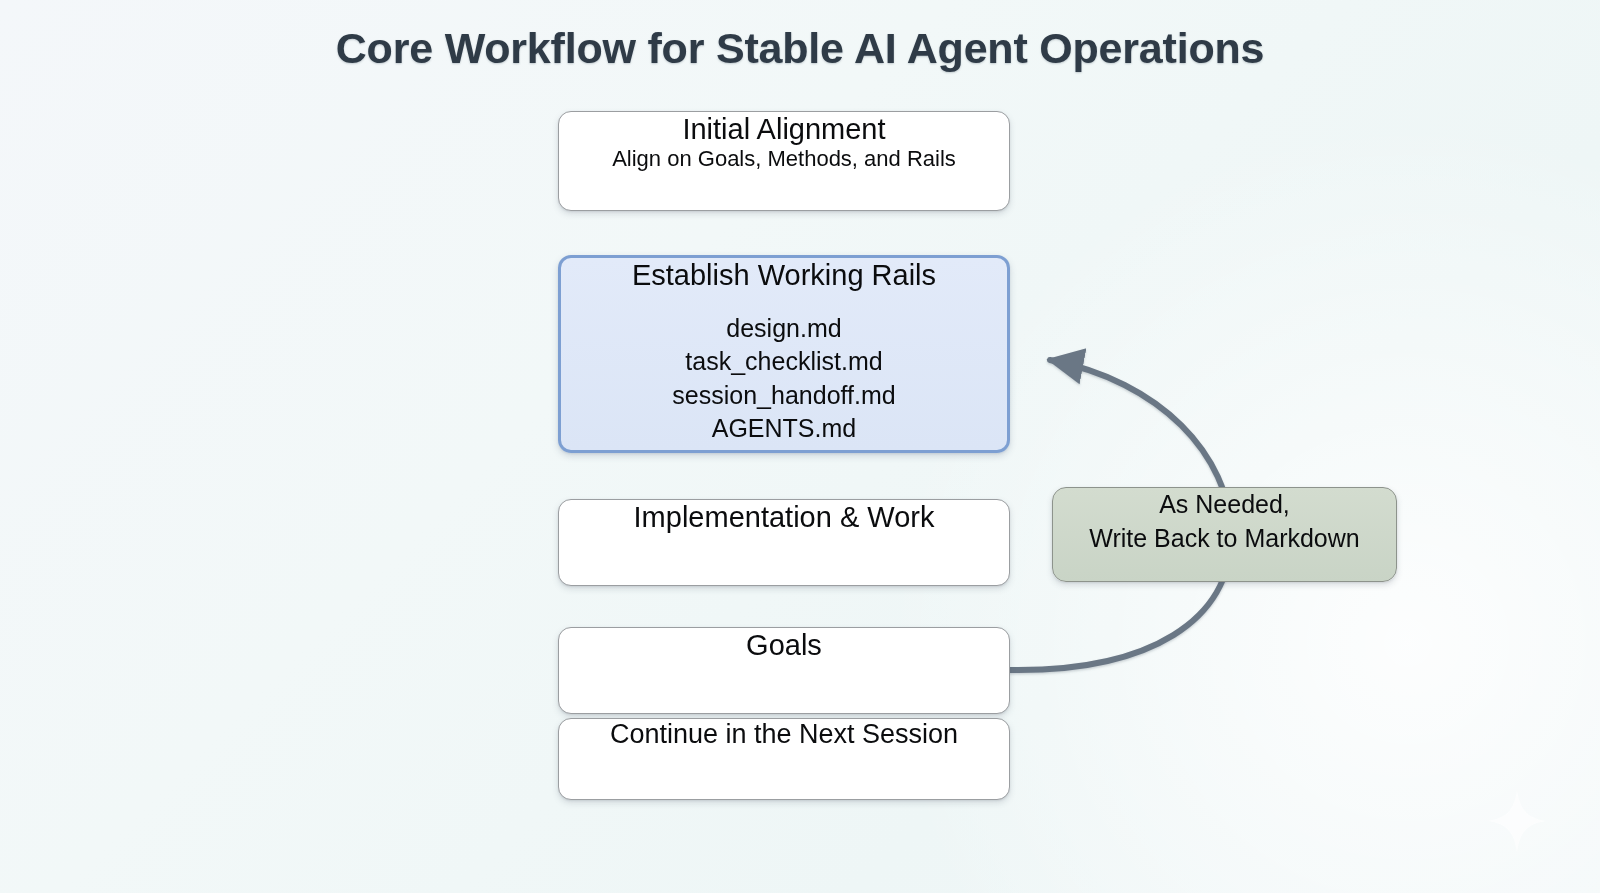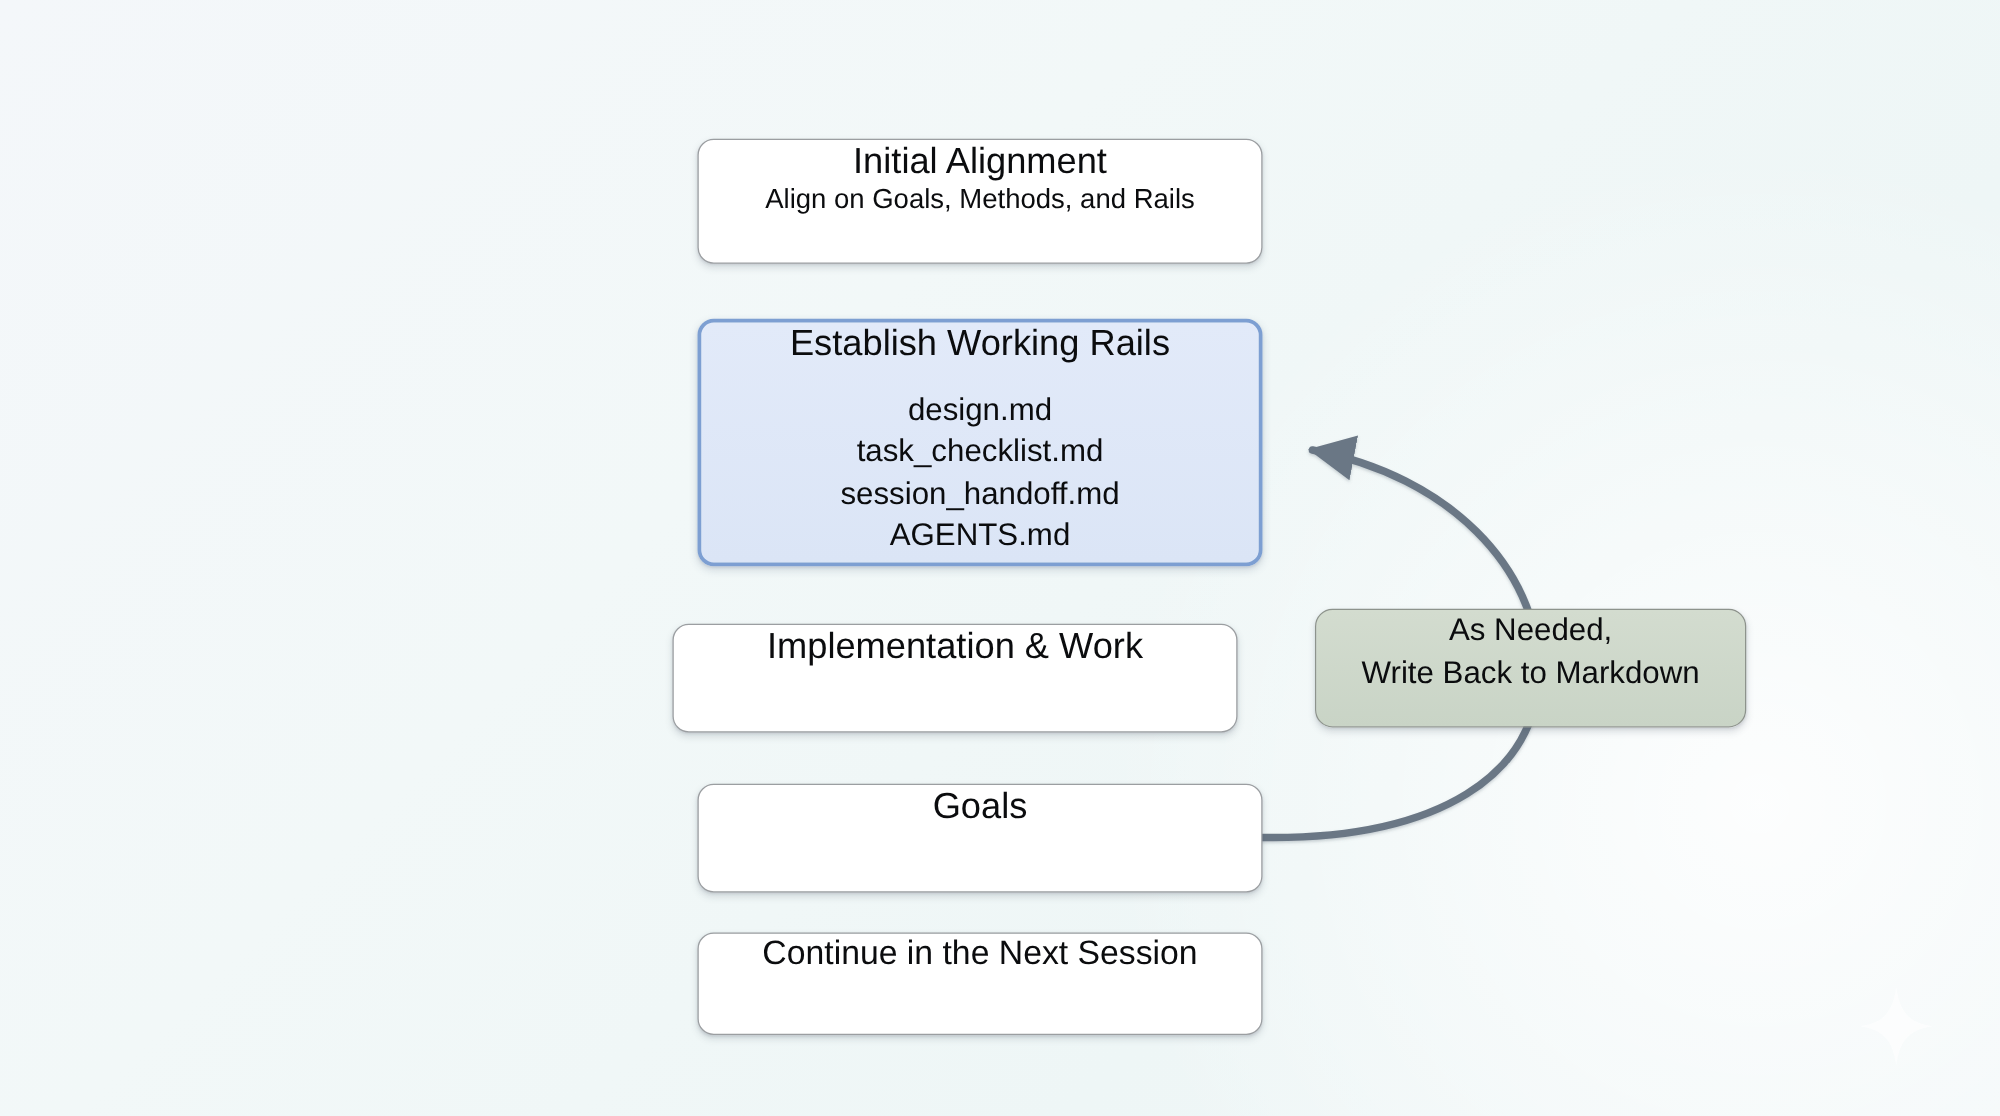--- a/index.html
+++ b/index.html
@@ -101,40 +101,41 @@
   }
   .note-line {
     font-size: 25px;
     line-height: 1.34;
     white-space: nowrap;
   }
 
   
   #node-initial     { left: 558px; top: 111px;  width: 452px; height: 100px; }
   #node-rails       { left: 558px; top: 255px;  width: 452px; height: 198px; }
-  #node-impl        { left: 538px; top: 499px;  width: 452px; height: 87px;  }
+  #node-impl        { left: 558px; top: 499px;  width: 452px; height: 87px;  }
   #node-review      { left: 558px; top: 627px;  width: 452px; height: 87px;  }
-  #node-continue    { left: 558px; top: 746px;  width: 452px; height: 82px;  }
+  #node-continue    { left: 558px; top: 718px;  width: 452px; height: 82px;  }
   #node-loop-label  { left: 1052px; top: 487px; width: 345px; height: 95px;  }
 
   
   .sparkle {
     position: absolute;
     left: 1488px;
     top: 790px;
     width: 58px;
     height: 62px;
     opacity: 0.75;
   }
 </style>
 </head>
 <body>
 
 <div id="stage">
 
+  <div class="title">Core Workflow for Stable AI Agent Operations</div>
 
   <svg class="wires" viewBox="0 0 1600 893" width="1600" height="893" xmlns="http://www.w3.org/2000/svg">
     <defs>
       <marker id="arrowhead" markerWidth="7" markerHeight="7" refX="5.6" refY="3.5" orient="auto" markerUnits="strokeWidth">
         <path d="M0,0.45 L6.2,3.5 L0,6.55 Z" fill="#6b7785"></path>
       </marker>
       <filter id="softdrop" x="-30%" y="-30%" width="170%" height="170%">
         <feDropShadow dx="0" dy="1.4" stdDeviation="1.3" flood-color="#5c6976" flood-opacity="0.30"></feDropShadow>
       </filter>
     </defs>

